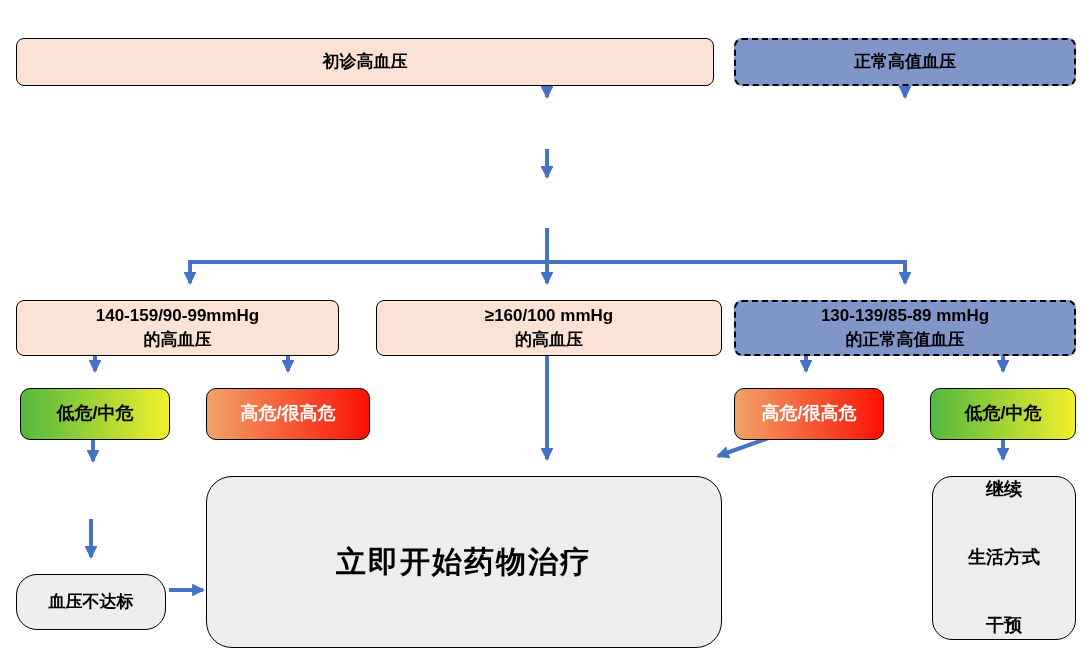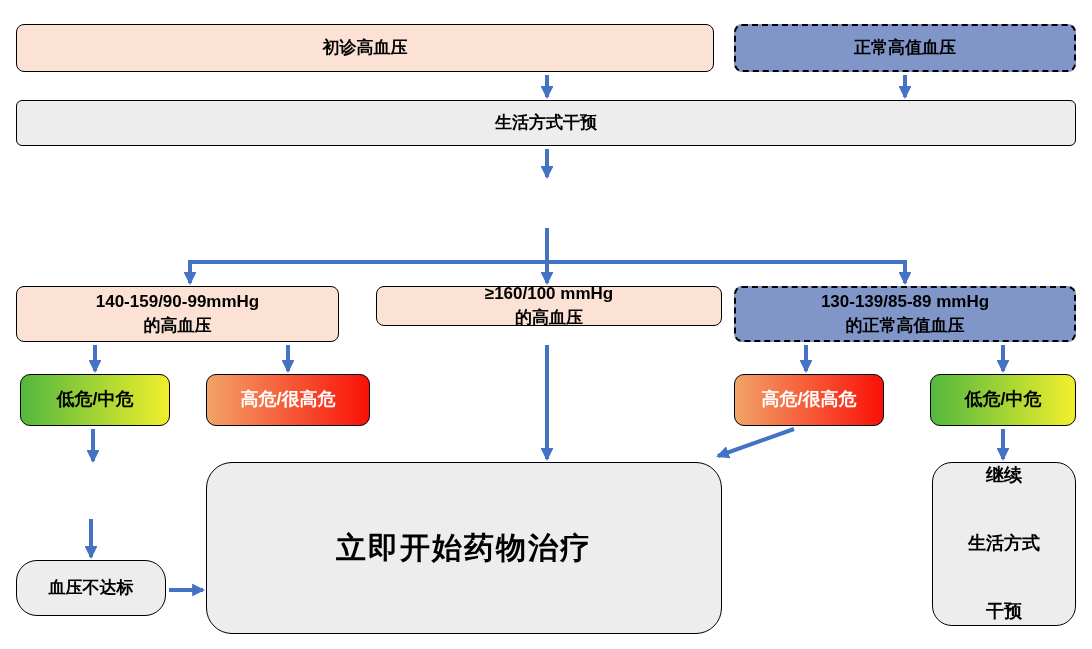--- a/index.html
+++ b/index.html
@@ -6,38 +6,38 @@
   html,body { background:#ffffff; }
   body { font-family:"Liberation Sans","DejaVu Sans",sans-serif; }
   .canvas { position:relative; width:1092px; height:649px; background:#fff; overflow:hidden; }
 
   #arrows { position:absolute; left:0; top:0; z-index:0; }
   #arrows line, #arrows path { stroke:var(--arrow-blue,#4472c4); stroke-width:4; fill:none; }
   #ah path { fill:var(--arrow-blue,#4472c4); stroke:none; }
 
   .node { position:absolute; display:flex; flex-direction:column; align-items:center;
           justify-content:center; text-align:left; font-weight:bold; color:#000;
-          z-index:1; font-size:17px; line-height:1.4; }
+          z-index:1; font-size:17px; line-height:1.4;margin-top:14px; }
   .solid  { border:1.6px solid #000; }
   .peach  { background:var(--peach-fill,#fbe2d4); border-radius:8px; }
   .bluebox{ background:var(--blue-fill,#8096c9); border:2.2px dashed #000; border-radius:8px; }
   .gray   { background:var(--gray-fill,#ededed); border-radius:6px; }
 
   .badge { border:1.6px solid #000; border-radius:10px; font-size:18px; }
   .badge-low  { background:linear-gradient(90deg,var(--low-risk-start,#53b83e),var(--low-risk-end,#f1ef2c)); color:#000; }
   .badge-high { background:linear-gradient(90deg,var(--high-risk-start,#f2a369),var(--high-risk-end,#fa1106)); color:#fff; }
 
   .red { color:var(--highlight-red,#ff0000); }
 
   #n-initial      { left:16px;  top:24px;  width:698px;  height:48px; }
   #n-normal-high  { left:734px; top:24px;  width:342px;  height:48px; }
   #n-lifestyle    { left:16px;  top:100px; width:1060px; height:46px; }
   #n-assessment   { left:16px;  top:180px; width:1060px; height:46px; }
   #n-bp140        { left:16px;  top:286px; width:323px;  height:56px; }
-  #n-bp160        { left:376px; top:286px; width:346px;  height:40px; }
+  #n-bp160        { left:376px; top:286px; width:346px;  height:56px; }
   #n-bp130        { left:734px; top:286px; width:342px;  height:56px; }
   #n-low-left     { left:20px;  top:374px; width:150px;  height:52px; }
   #n-high-left    { left:206px; top:374px; width:164px;  height:52px; }
   #n-high-right   { left:734px; top:374px; width:150px;  height:52px; }
   #n-low-right    { left:930px; top:374px; width:146px;  height:52px; }
   #n-monitor      { left:16px;  top:464px; width:150px;  height:52px; border-radius:9px; }
   #n-not-reached  { left:16px;  top:560px; width:150px;  height:56px; border-radius:21px; }
   #n-medication   { left:206px; top:462px; width:516px;  height:172px; border-radius:26px; font-size:30px; letter-spacing:2px; }
   #n-continue     { left:932px; top:462px; width:144px;  height:164px; border-radius:20px; font-size:18px; line-height:1.55;gap:40px; }
   .line { display:block; }
@@ -73,23 +73,20 @@
   </svg>
 
   <div id="n-initial" class="node peach solid">
     <span>初诊高血压</span>
   </div>
 
   <div id="n-normal-high" class="node bluebox">
     <span>正常高值血压</span>
   </div>
 
-  <div id="n-lifestyle" class="node gray solid">
-    <span>生活方式干预</span>
-  </div>
 
 
   <div id="n-bp140" class="node peach solid">
     <span class="line">140-159/90-99mmHg</span>
     <span class="line">的高血压</span>
   </div>
 
   <div id="n-bp160" class="node peach solid">
     <span class="line">≥160/100 mmHg</span>
     <span class="line">的高血压</span>

